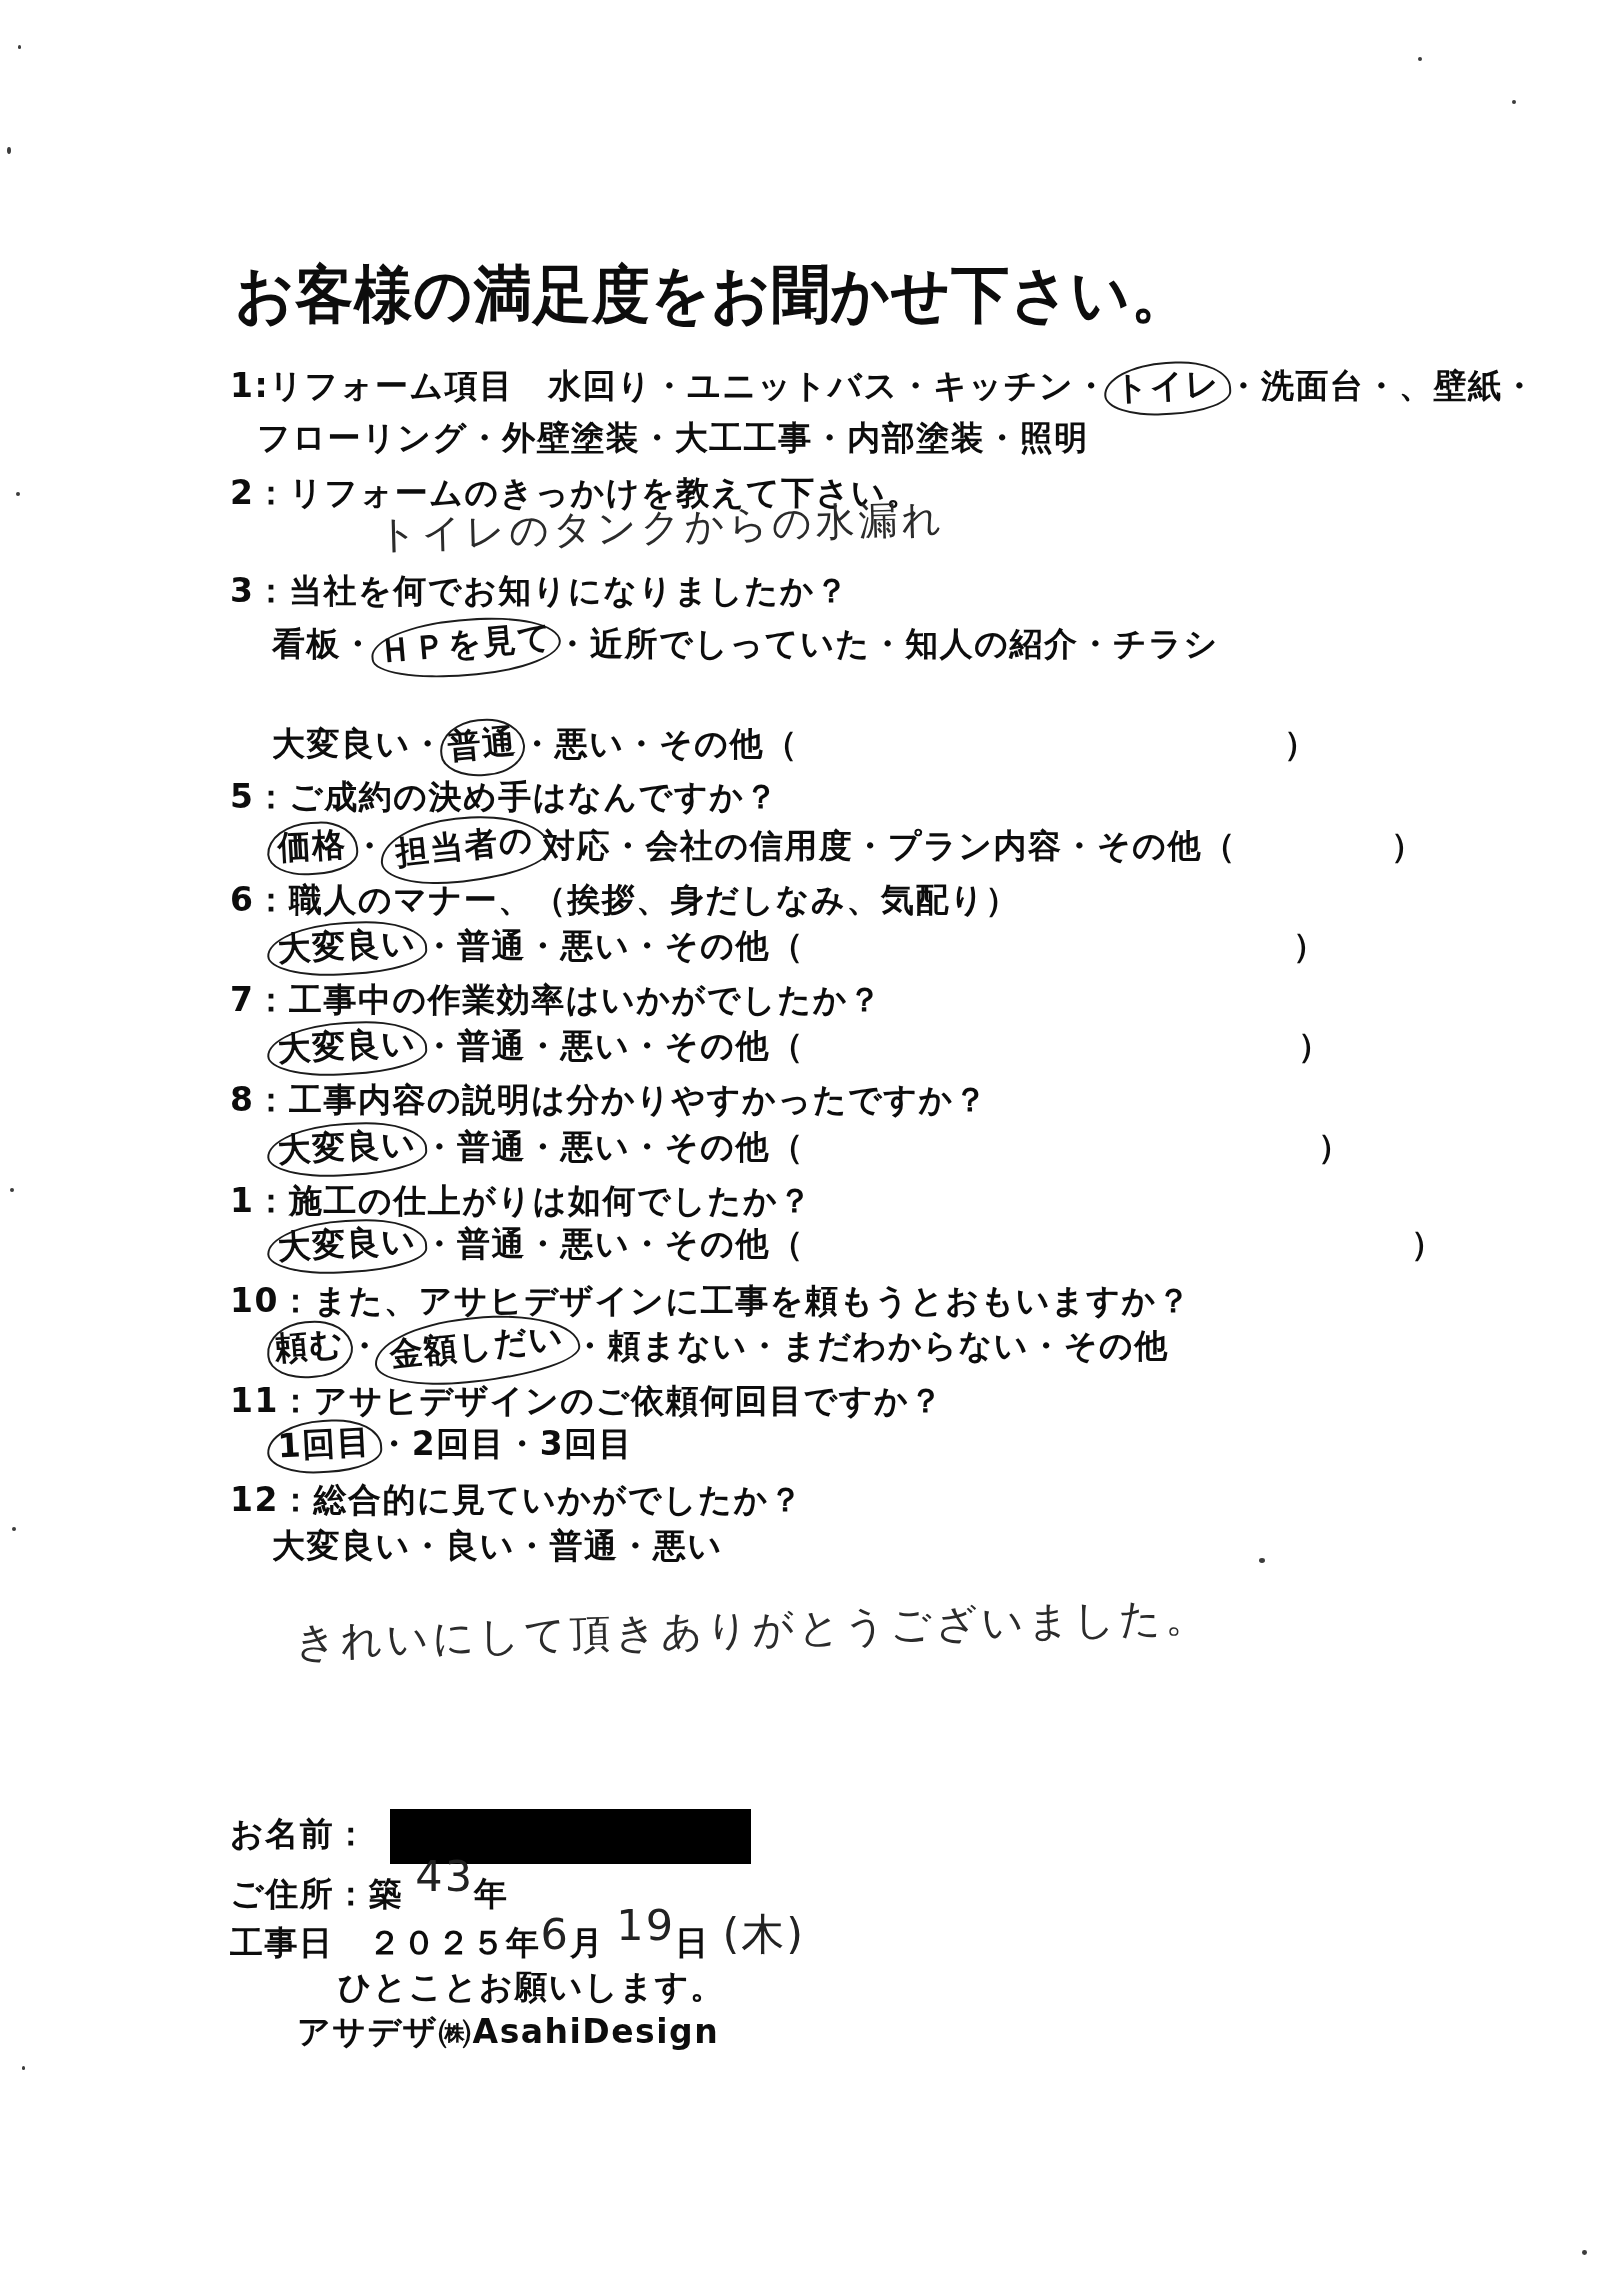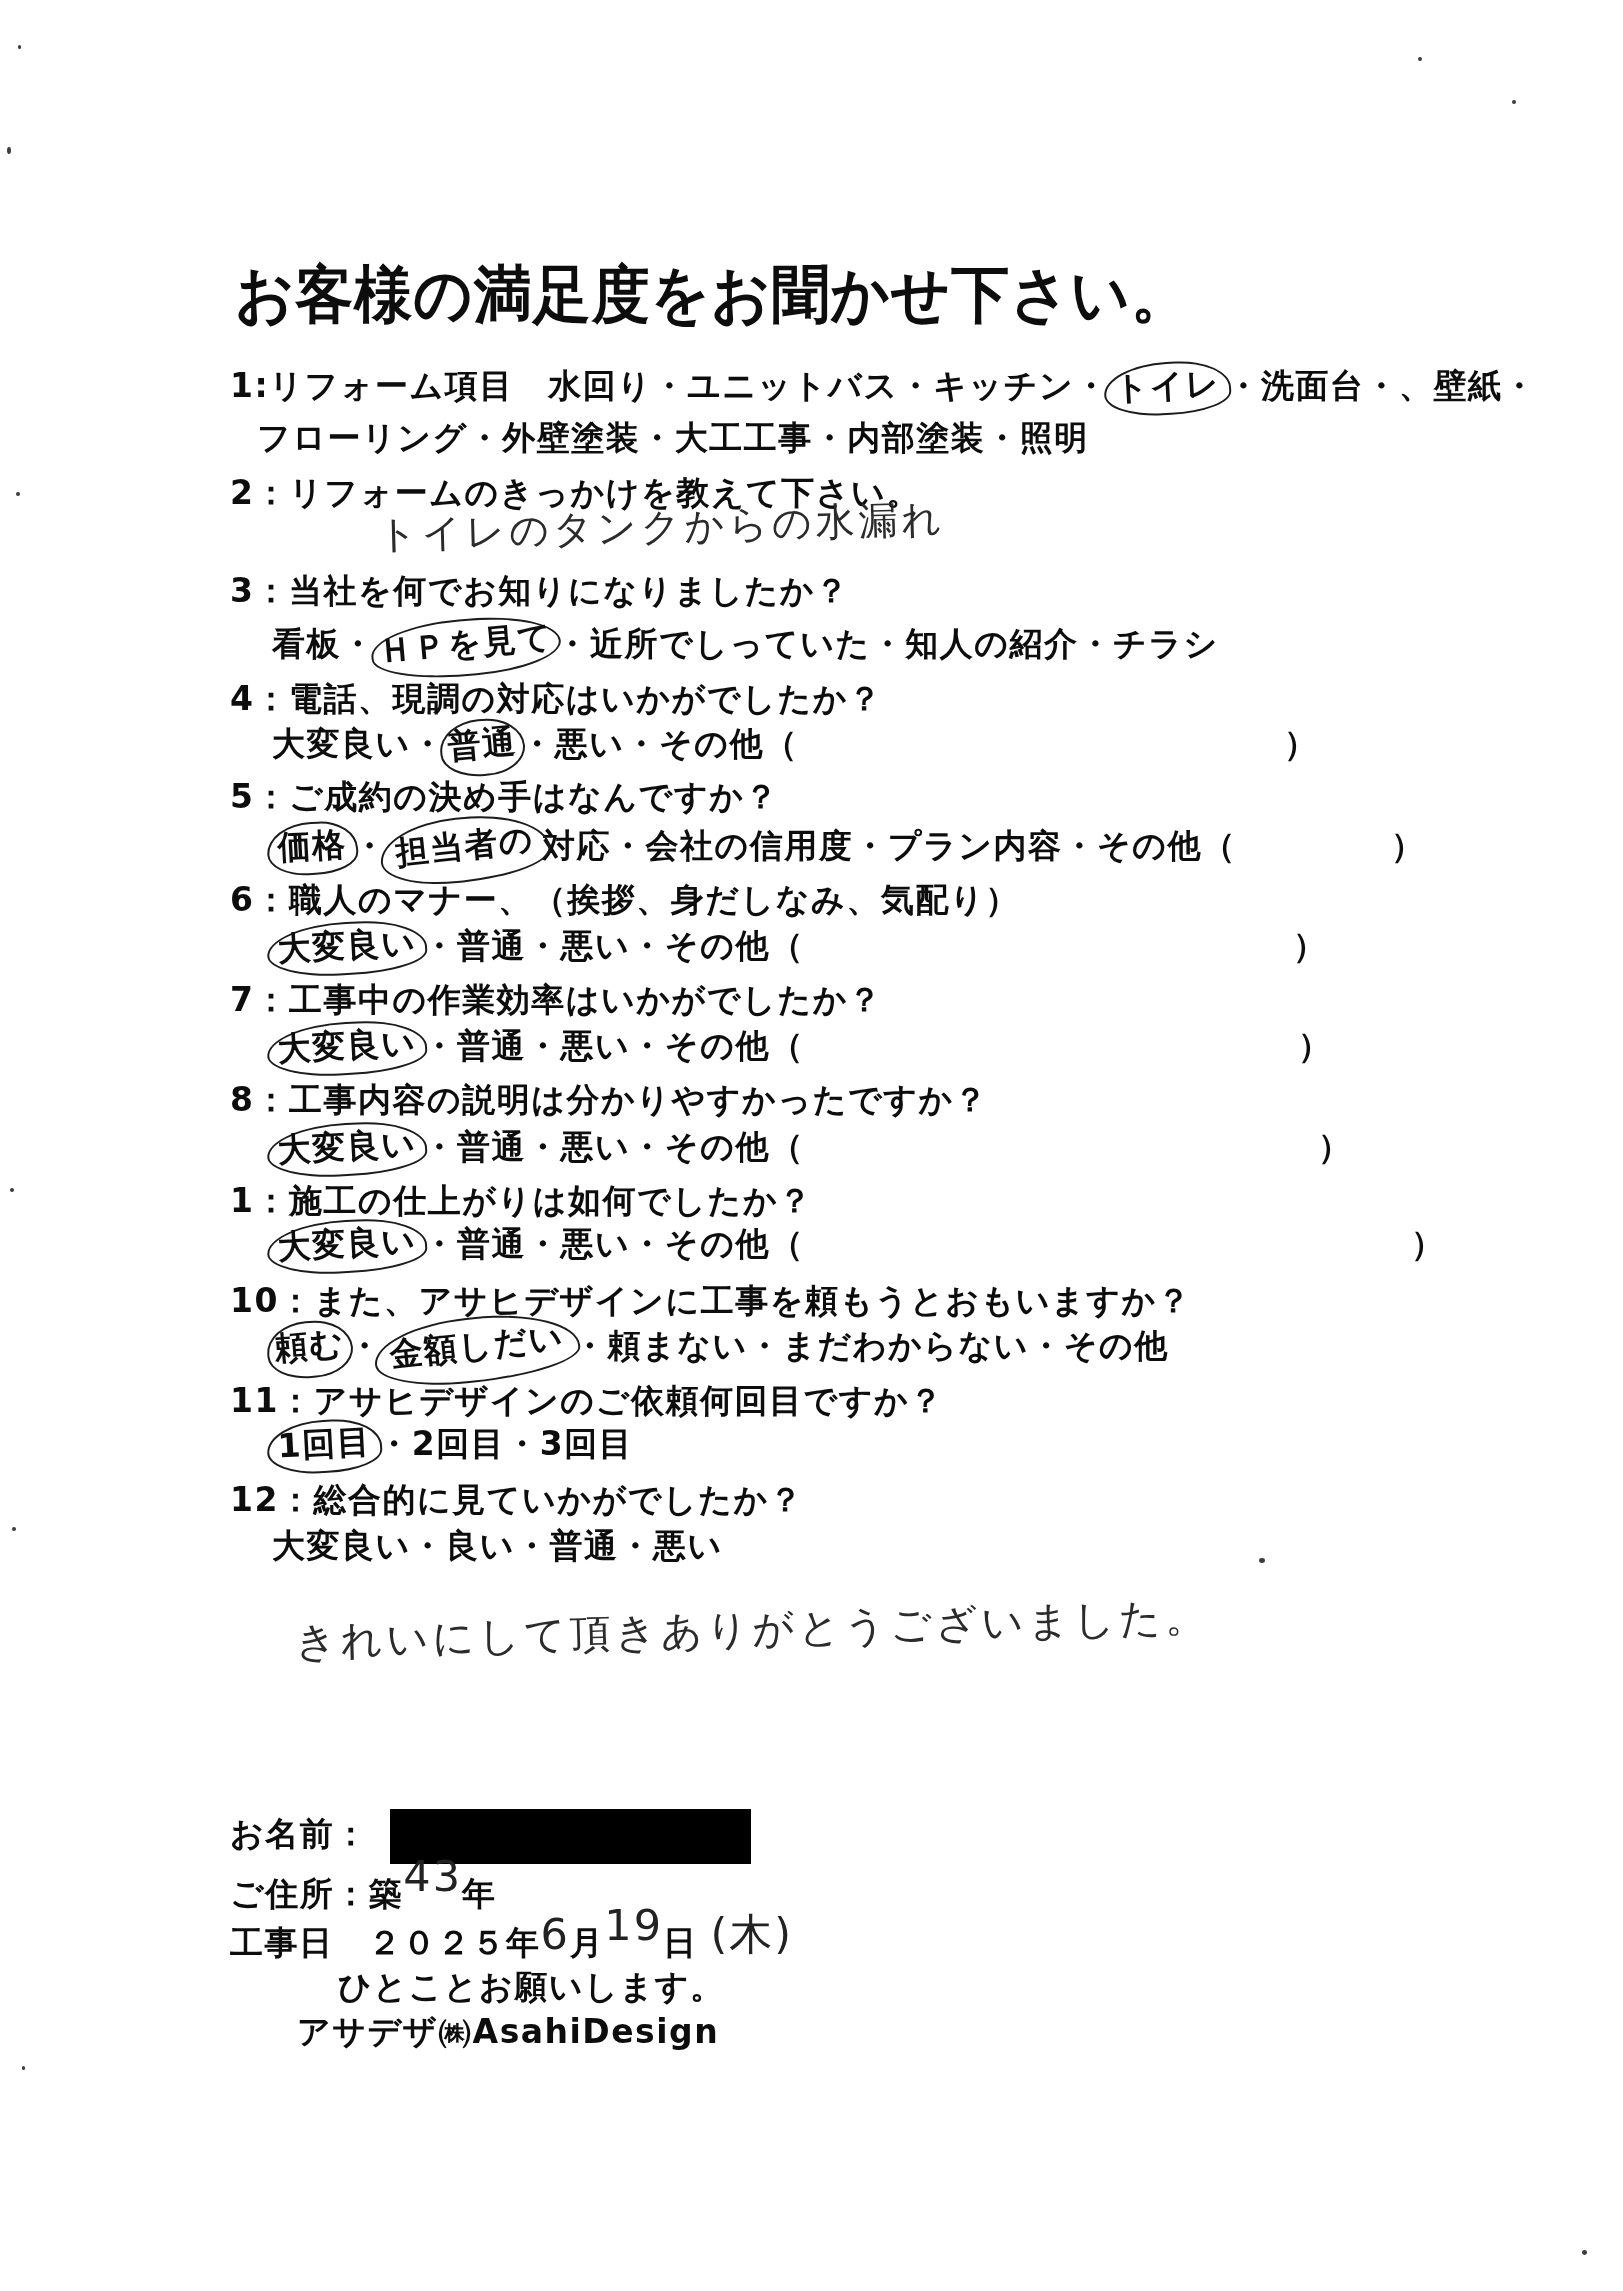--- a/index.html
+++ b/index.html
@@ -42,41 +42,40 @@
     position:absolute;
     font-size:39px;font-weight:400;color:#2b2b2b;
     letter-spacing:3.9px;white-space:pre;
     transform:rotate(-1.6deg);transform-origin:left top;
   }
   .hw-inline{
     font-weight:400;color:#222;
     letter-spacing:2px;font-size:43px;
     position:relative;top:-4.9px;
   }
-  .hw-raised{top:-13.7px;}
+  .hw-raised{top:-13.7px;margin-left:12px;}
   .redact{position:absolute;left:390px;top:1809px;width:361px;height:55px;background:#000;}
   .speck{position:absolute;background:#3c3c3c;border-radius:50%;}
 </style>
 </head>
 <body>
 
 <div class="page">
 
   <h1 class="title">お客様の満足度をお聞かせ下さい。</h1>
 
   <div class="line ql" style="top:365px"><span>1:リフォーム項目　水回り・ユニットバス・キッチン・</span><span class="circle"><span>トイレ</span></span><span>・洗面台・、壁紙・</span></div>
   <div class="line" style="top:417px;left:257px"><span>フローリング・外壁塗装・大工工事・内部塗装・照明</span></div>
 
   <div class="line ql" style="top:472px"><span>2：リフォームのきっかけを教えて下さい。</span></div>
   <div class="hw-block" style="top:508px;left:377px">トイレのタンクからの水漏れ</div>
 
   <div class="line ql" style="top:570px"><span>3：当社を何でお知りになりましたか？</span></div>
   <div class="line ol" style="top:623px"><span>看板・</span><span class="circle tall"><span>ＨＰを見て</span></span><span>・近所でしっていた・知人の紹介・チラシ</span></div>
 
-  <div class="line ql" style="top:678px"><span>4：電話、現調の対応はいかがでしたか？</span></div>
   <div class="line ol" style="top:723px"><span>大変良い・</span><span class="circle tall"><span>普通</span></span><span>・悪い・その他（</span><span class="close-paren" style="left:1012px">）</span></div>
 
   <div class="line ql" style="top:776px"><span>5：ご成約の決め手はなんですか？</span></div>
   <div class="line ol" style="top:825px"><span class="circle"><span>価格</span></span><span>・</span><span class="circle big"><span>担当者の</span></span><span>対応・会社の信用度・プラン内容・その他（</span><span class="close-paren" style="left:1119px">）</span></div>
 
   <div class="line ql" style="top:879px"><span>6：職人のマナー、（挨拶、身だしなみ、気配り）</span></div>
   <div class="line ol" style="top:925px"><span class="circle"><span>大変良い</span></span><span>・普通・悪い・その他（</span><span class="close-paren" style="left:1021px">）</span></div>
 
   <div class="line ql" style="top:979px"><span>7：工事中の作業効率はいかがでしたか？</span></div>
   <div class="line ol" style="top:1025px"><span class="circle"><span>大変良い</span></span><span>・普通・悪い・その他（</span><span class="close-paren" style="left:1026px">）</span></div>

